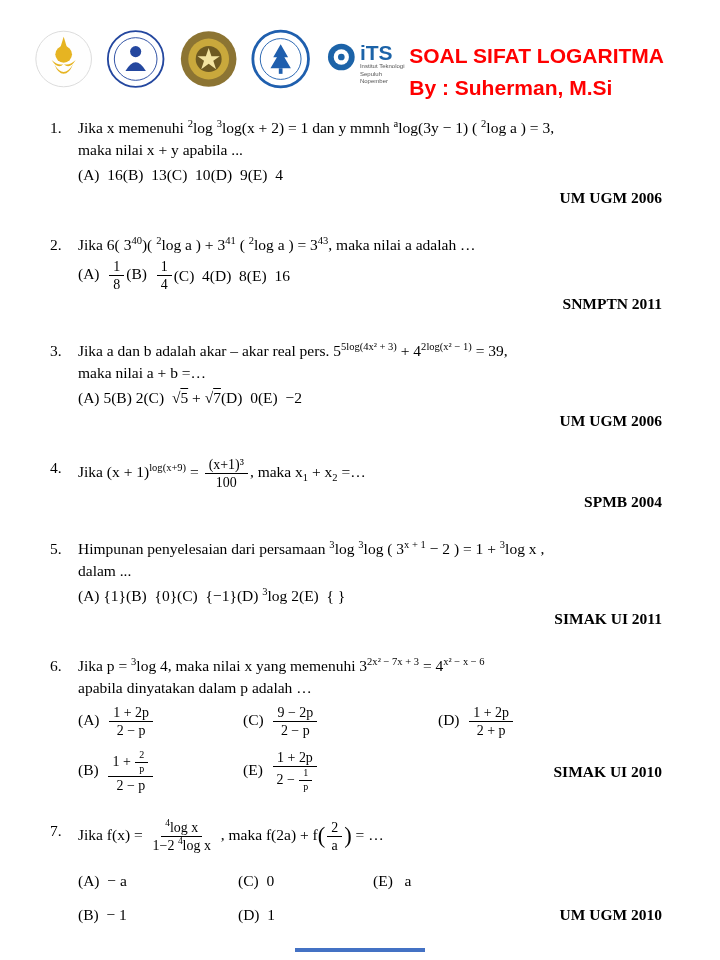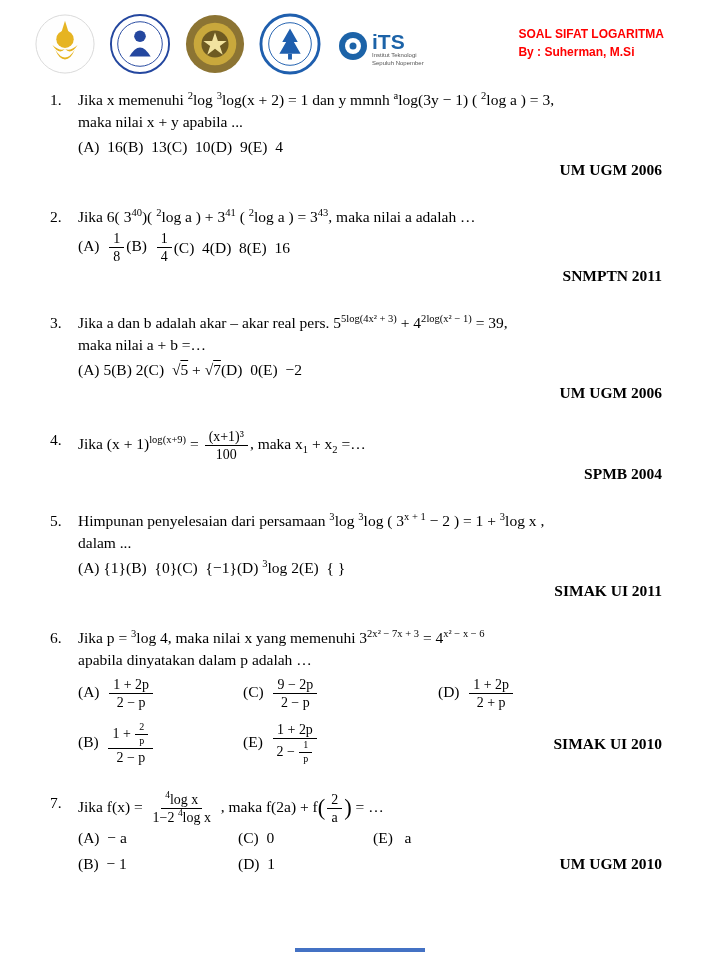--- a/index.html
+++ b/index.html
@@ -3,38 +3,38 @@
 <meta charset="utf-8">
 <style>
   *{box-sizing:border-box;}
   html,body{margin:0;padding:0;}
   body{
     width:720px;height:960px;position:relative;overflow:hidden;
     background:#ffffff;color:#000;
     font-family:"Liberation Serif","DejaVu Serif",serif;
     font-size:15.5px;
   }
-  .header{display:flex;align-items:flex-start;padding:13px 56px 2px 34px;}
+  .header{display:flex;align-items:flex-start;padding:28px 56px 2px 34px;}
   .logos{display:flex;align-items:center;gap:13px;}
   svg.logo{width:62px;height:62px;display:block;}
   .its-logo{display:flex;align-items:flex-start;gap:4px;margin-left:4px;margin-top:10px;}
   .its-mark{width:30px;height:30px;display:block;}
   .its-text{font-family:"Liberation Sans",sans-serif;font-weight:bold;color:var(--its-blue,#1C63A8);font-size:21px;line-height:1;}
   .its-sub{font-family:"Liberation Sans",sans-serif;font-size:6px;color:#555;line-height:1.3;}
-  .title-block{margin-left:auto;margin-top:12px;font-family:"Liberation Sans",sans-serif;font-weight:bold;color:var(--title-red,#FF0000);font-size:12px;line-height:1.5;white-space:nowrap;}
+  .title-block{margin-left:auto;margin-top:12px;font-family:"Liberation Sans",sans-serif;font-weight:bold;color:var(--title-red,#FF0000);font-size:21px;line-height:1.5;white-space:nowrap;}
   .content{padding:12px 58px 0 50px;}
   .problem{margin-bottom:27px;}
   .pline{display:flex;line-height:1.42;}
   .pnum{flex:0 0 28px;}
   .ptext{flex:1;}
   .cont{display:block;padding-left:28px;line-height:1.42;}
   .opts{display:flex;align-items:center;padding-left:28px;margin-top:3px;line-height:1.42;}
   .source{text-align:right;font-weight:bold;margin-top:3px;font-family:Liberation Serif, serif;}
   .opts6{display:grid;grid-template-columns:165px 195px 1fr;row-gap:12px;padding-left:28px;margin-top:6px;align-items:center;}
-  .opts7{display:grid;grid-template-columns:160px 135px 1fr;row-gap:8px;padding-left:28px;margin-top:4px;align-items:center;}
+  .opts7{display:grid;grid-template-columns:160px 135px 1fr;row-gap:16px;padding-left:28px;margin-top:19px;align-items:center;}
   .in-grid{justify-self:end;align-self:center;margin-top:0;}
   sup{font-size:0.68em;vertical-align:super;line-height:0;}
   sub{font-size:0.68em;vertical-align:sub;line-height:0;}
   .frac{display:inline-flex;flex-direction:column;align-items:center;vertical-align:middle;line-height:1.08;font-size:0.9em;margin:0 2px;text-align:center;}
   .frac>.n{display:block;padding:0 4px 1px;border-bottom:1px solid #000;}
   .frac>.d{display:block;padding:1px 4px 0;}
   .frac.sm{font-size:0.72em;margin:0 1px;}
   .rad{text-decoration:overline;}
   .bigp{font-size:1.45em;vertical-align:-0.12em;}
   .footer-line{position:absolute;left:50%;transform:translateX(-50%);bottom:8px;width:130px;height:4px;background:var(--accent-blue,#4472C4);}

